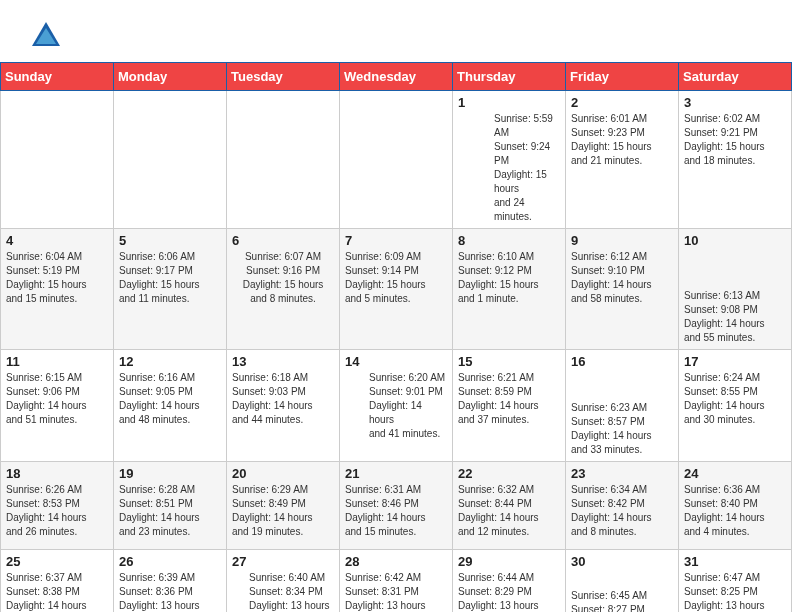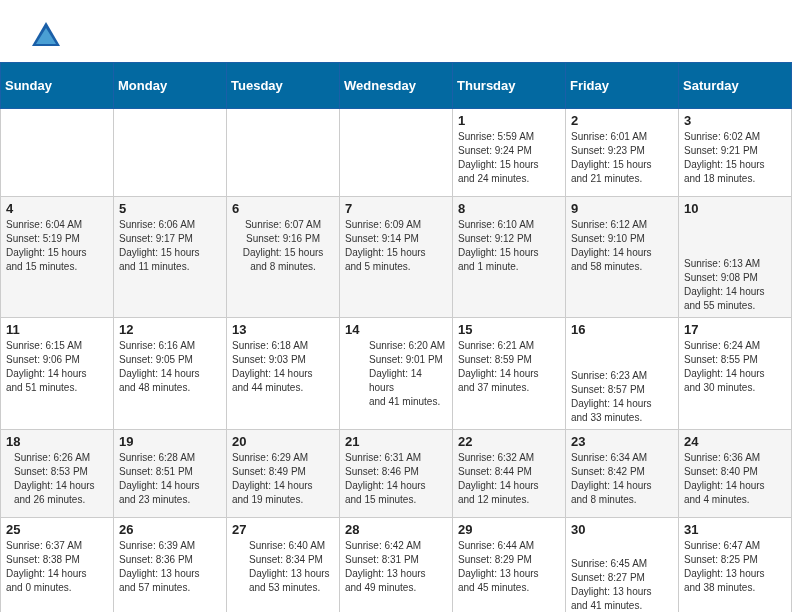--- a/index.html
+++ b/index.html
@@ -53,24 +53,24 @@
       font-size: 16px;
       color: #555;
       margin-top: 2px;
     }
     .calendar-table {
       width: 100%;
       border-collapse: collapse;
       table-layout: fixed;
     }
     .calendar-table th {
-      background: #0369a1;
+      background: #ef4444;
       color: #fff;
       font-size: 13px;
-      padding: 15px 4px;
+      padding: 6px 4px;
       text-align: left;
       border: 1px solid #1a5fa8;
       font-weight: bold;
     }
     .calendar-table td {
       border: 1px solid #ccc;
       vertical-align: top;
       padding: 4px 5px;
       min-height: 80px;
       height: 88px;
@@ -129,21 +129,21 @@
       </tr>
   </thead>
   <tbody id="calendar-body">
   <tr>
         <td class="empty-cell"></td>
         <td class="empty-cell"></td>
         <td class="empty-cell"></td>
         <td class="empty-cell"></td>
         <td>
           <span class="day-number">1</span>
-          <div class="day-info" style="white-space: pre-line;">Sunrise: 5:59 AM
+          <div class="day-info" style="white-space: pre-line; margin-left: 36px;">Sunrise: 5:59 AM
 Sunset: 9:24 PM
 Daylight: 15 hours
 and 24 minutes.</div>
         </td>
         <td>
           <span class="day-number">2</span>
           <div class="day-info" style="white-space: pre-line;">Sunrise: 6:01 AM
 Sunset: 9:23 PM
 Daylight: 15 hours
 and 21 minutes.</div>
@@ -254,21 +254,21 @@
           <span class="day-number">17</span>
           <div class="day-info" style="white-space: pre-line;">Sunrise: 6:24 AM
 Sunset: 8:55 PM
 Daylight: 14 hours
 and 30 minutes.</div>
         </td>
       </tr>
       <tr>
         <td>
           <span class="day-number">18</span>
-          <div class="day-info" style="white-space: pre-line; margin-left: 8px;">Sunrise: 6:26 AM
+          <div class="day-info" style="white-space: pre-line;">Sunrise: 6:26 AM
 Sunset: 8:53 PM
 Daylight: 14 hours
 and 26 minutes.</div>
         </td>
         <td>
           <span class="day-number">19</span>
           <div class="day-info" style="white-space: pre-line;">Sunrise: 6:28 AM
 Sunset: 8:51 PM
 Daylight: 14 hours
 and 23 minutes.</div>

